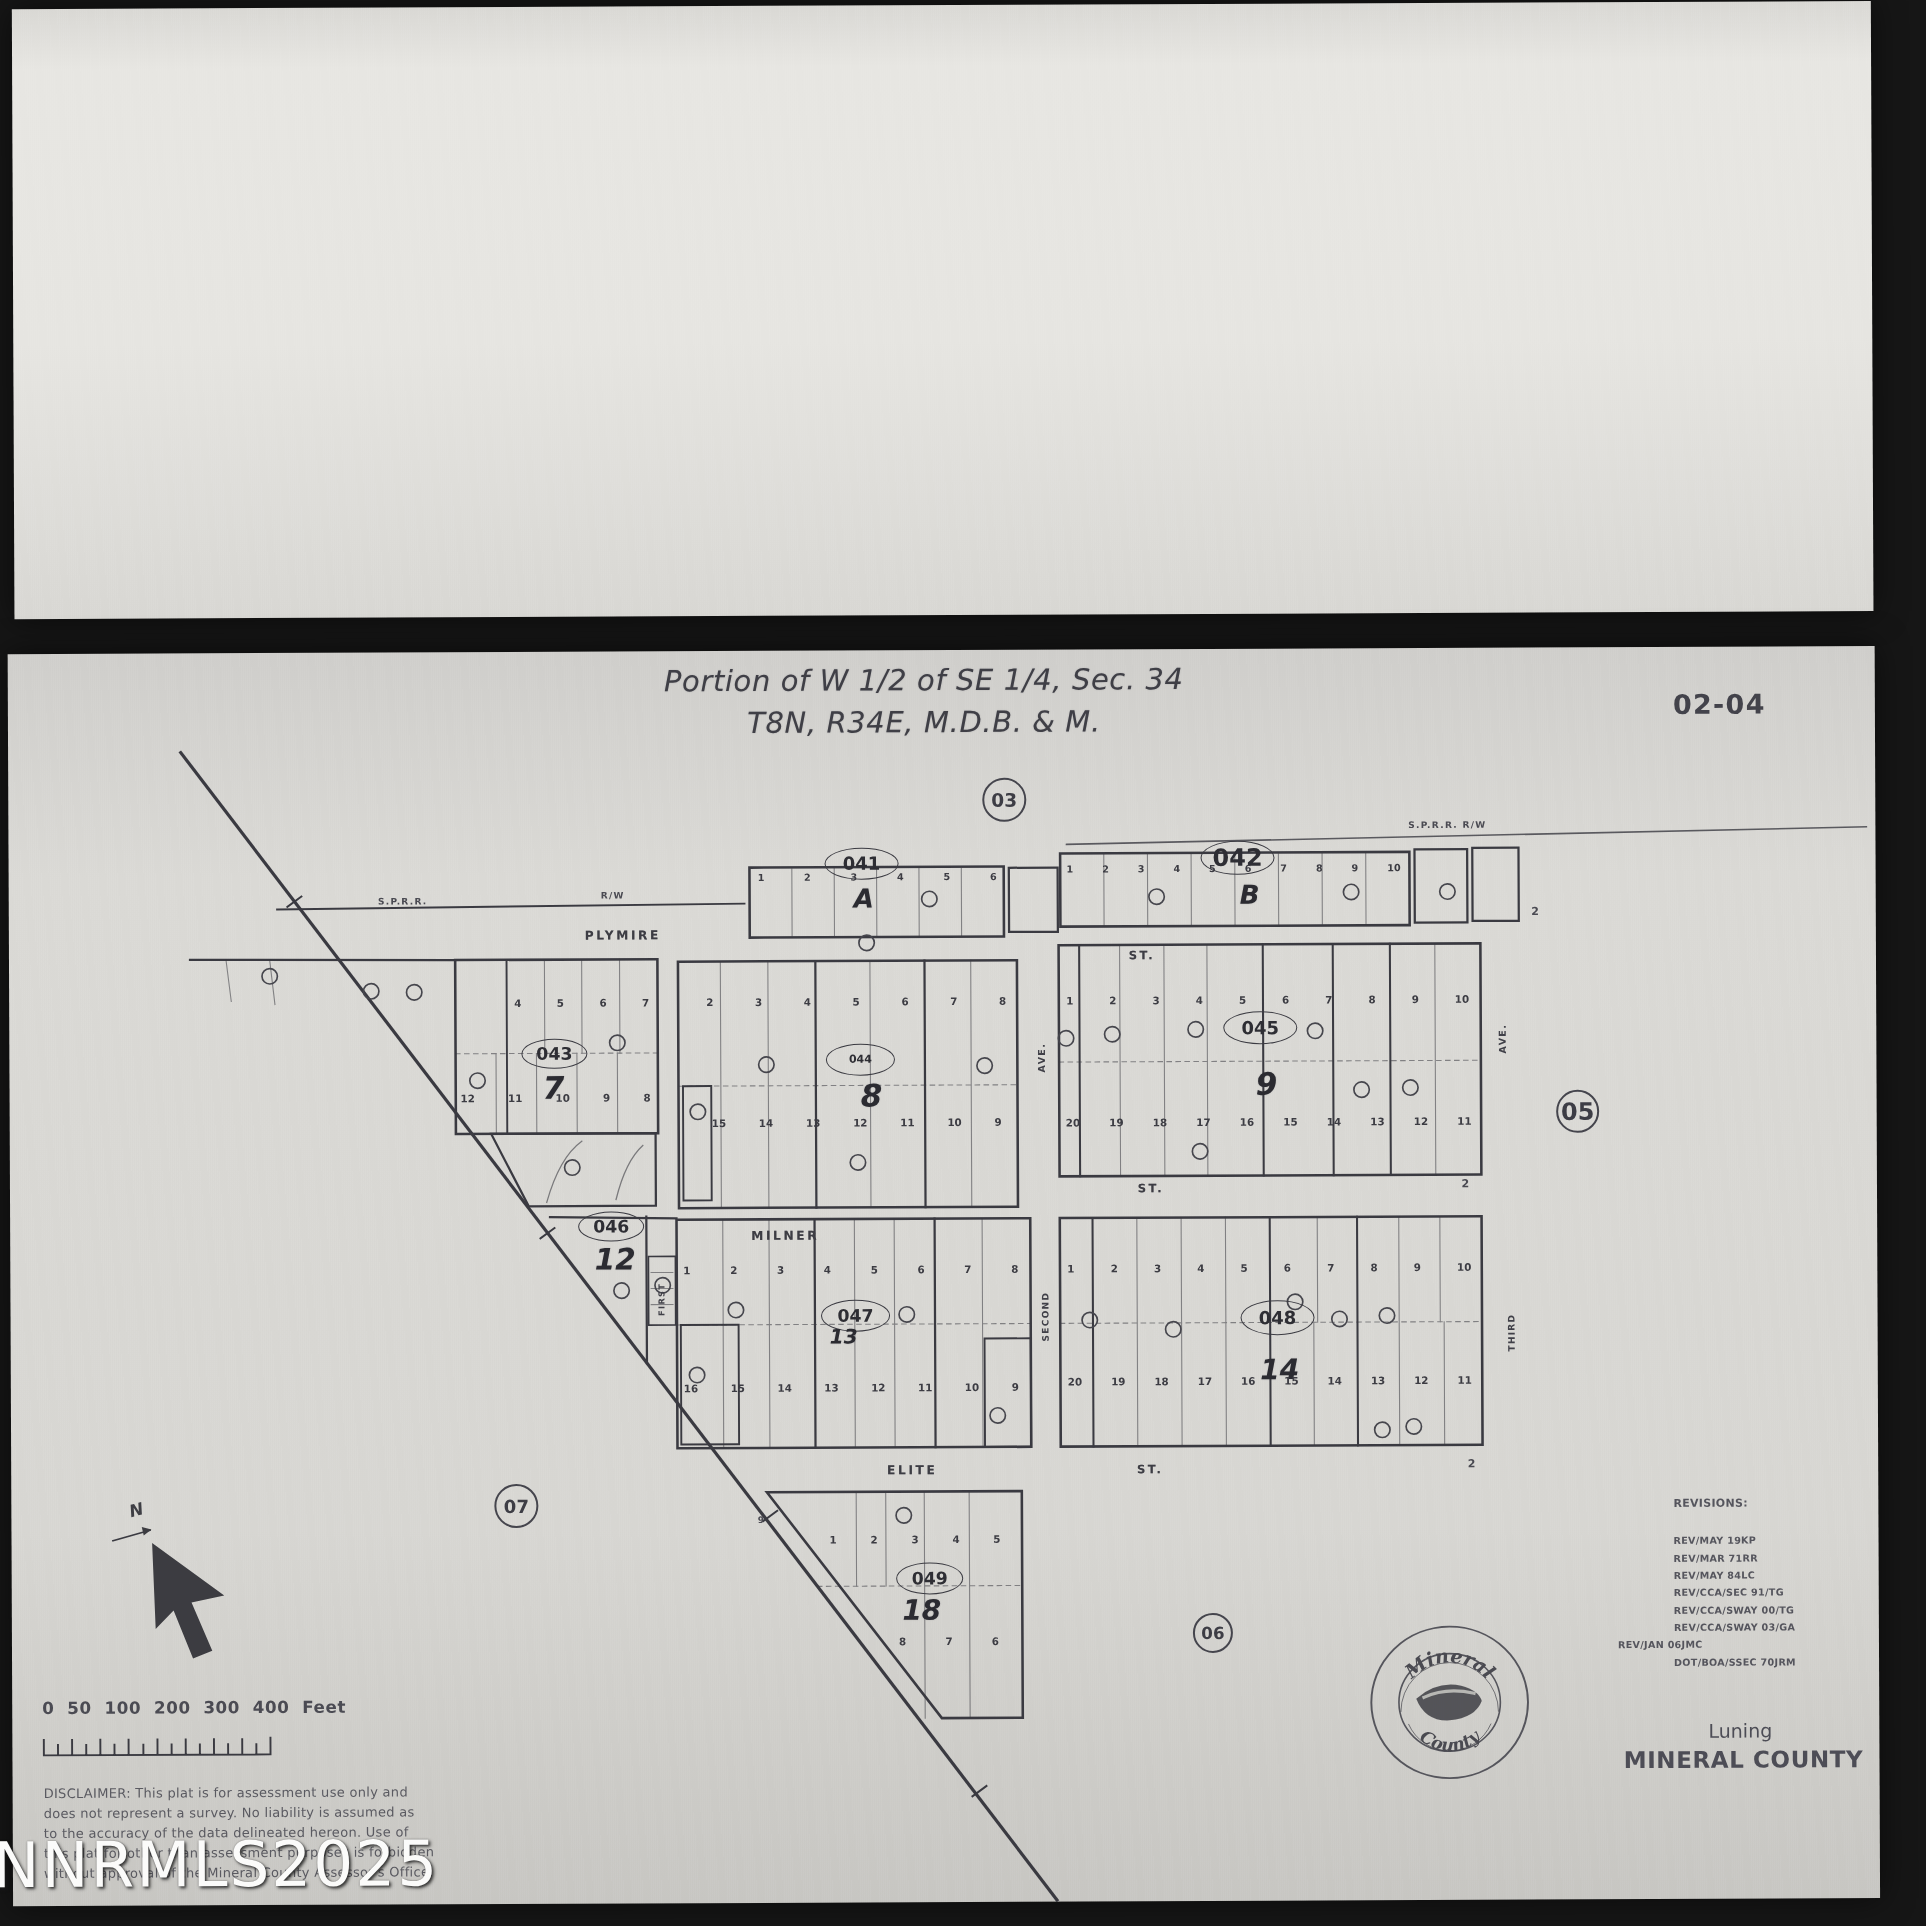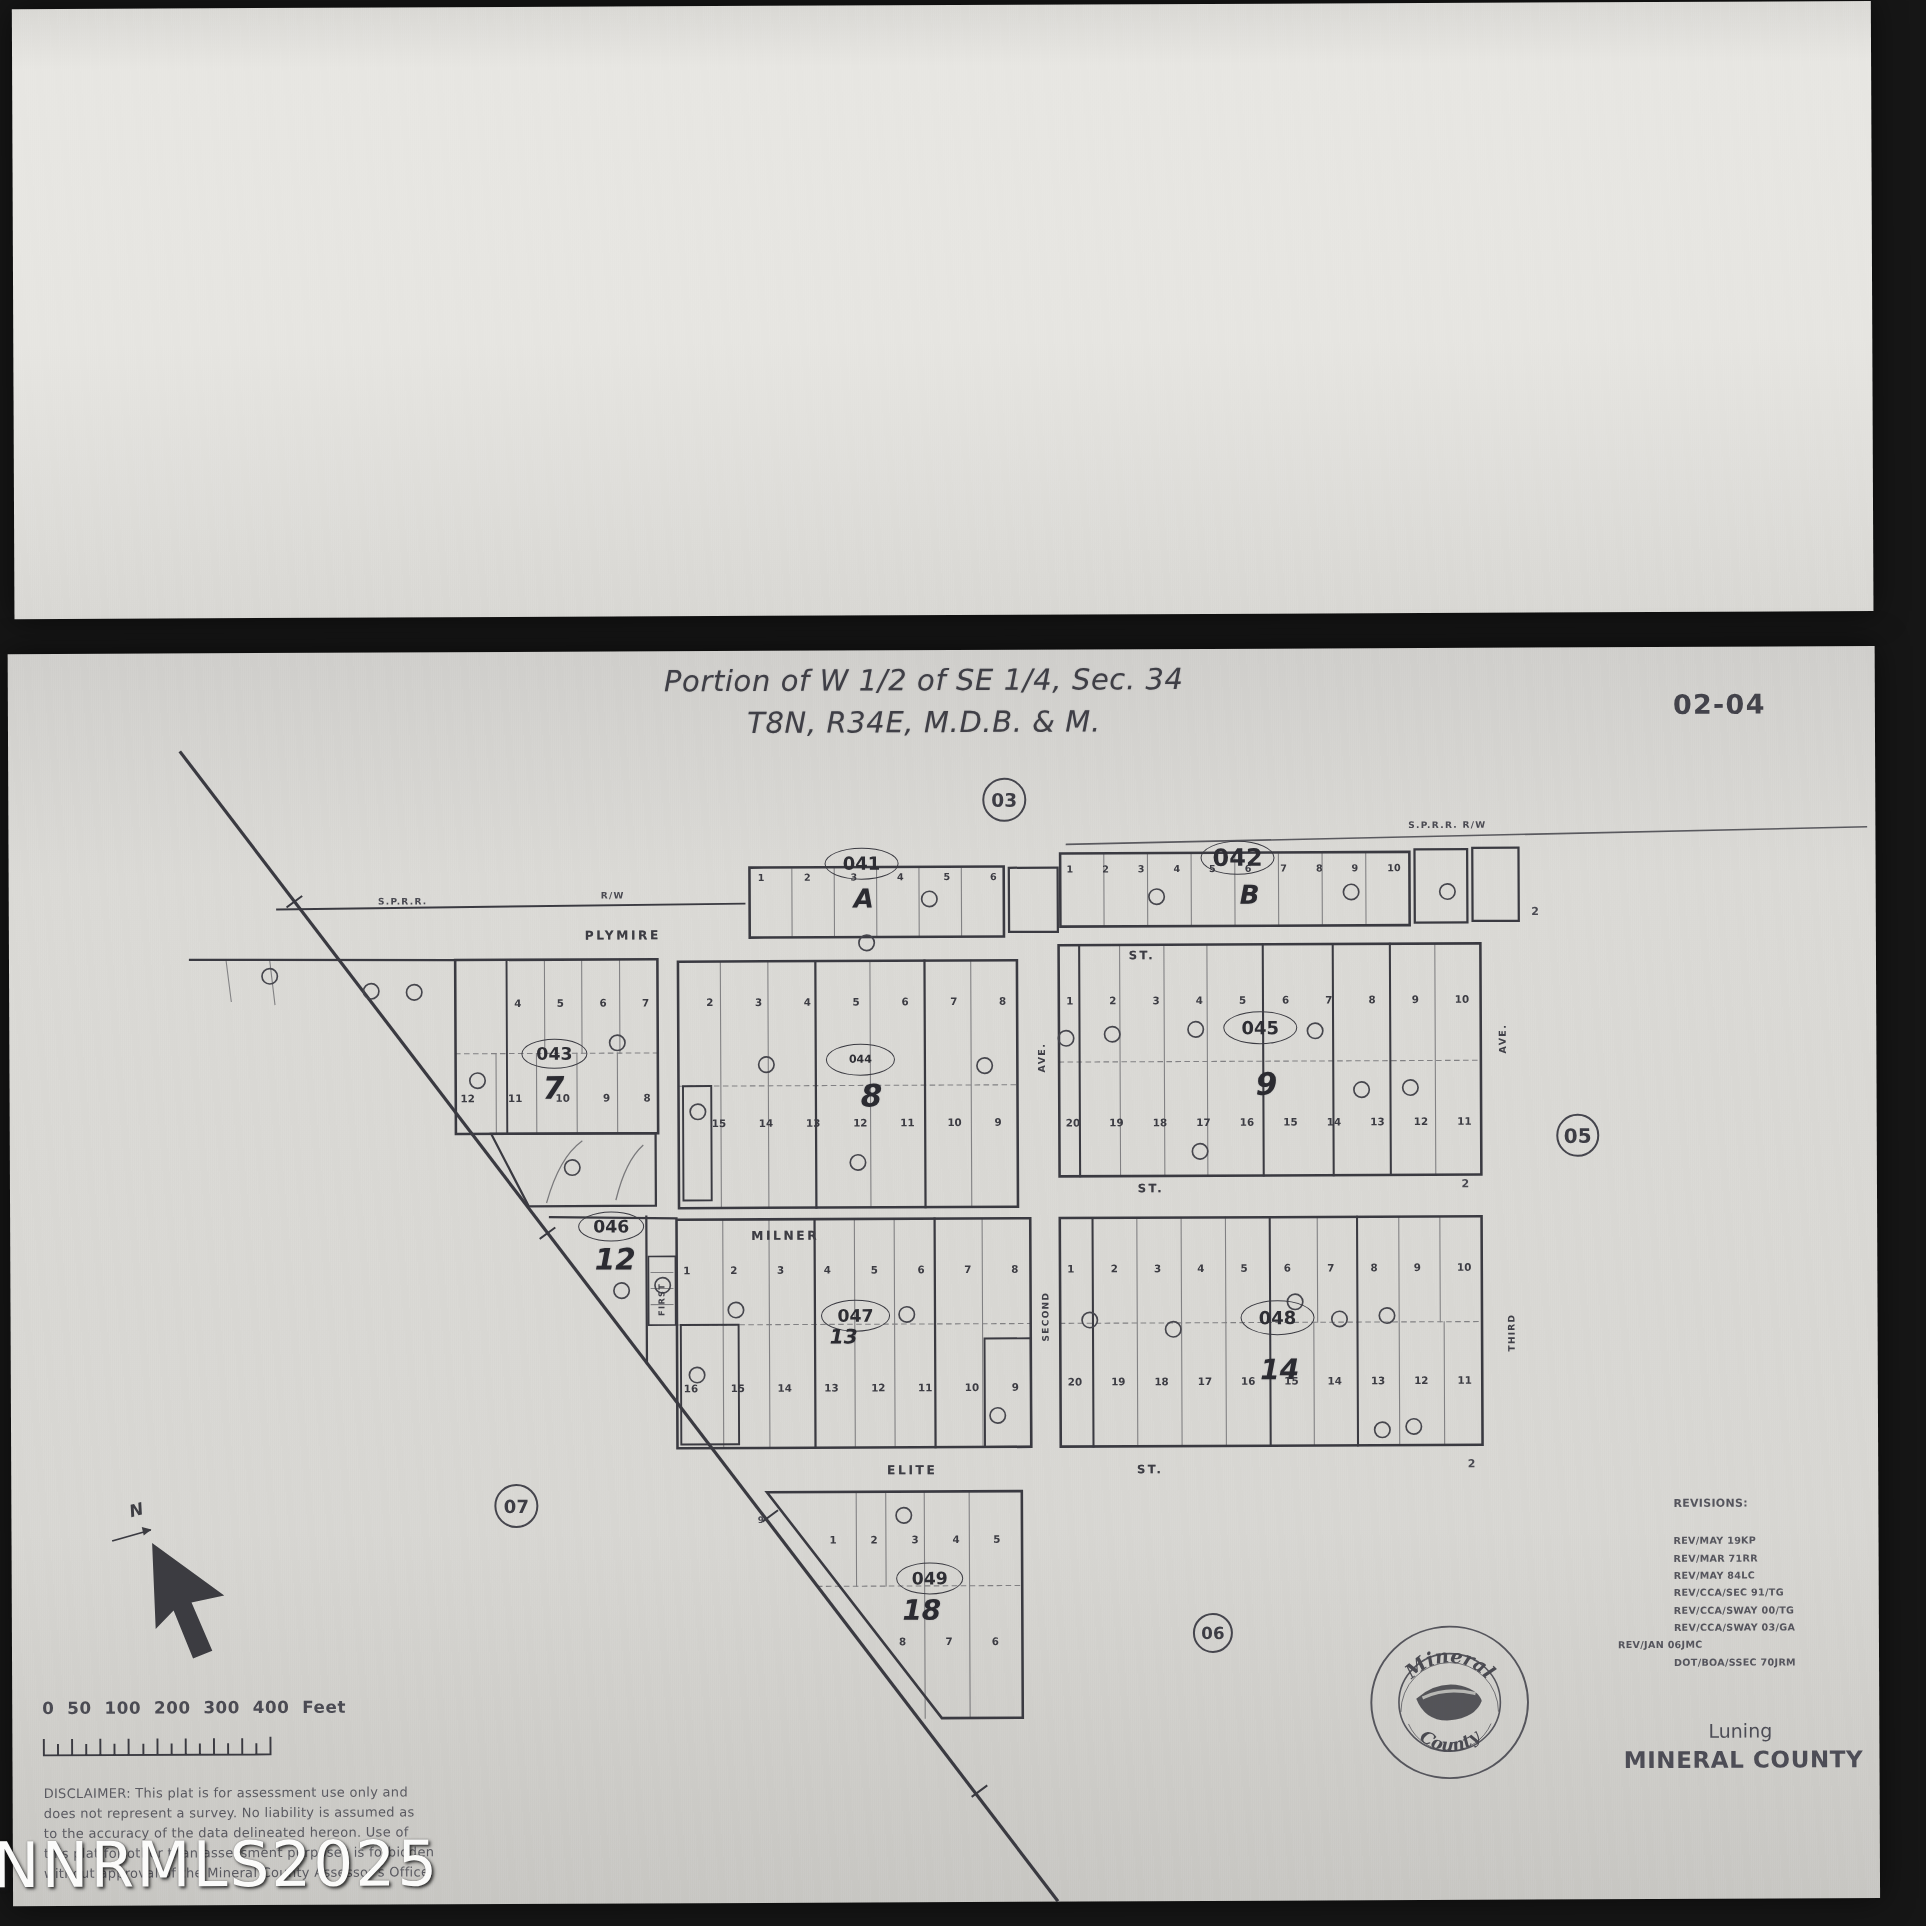--- a/index.html
+++ b/index.html
@@ -168,21 +168,21 @@
         </text>
       </g>
     </g>
   </svg>
 
   <div class="abs title" style="left:925px;top:663px;transform:translateX(-50%)">Portion of W 1/2 of SE 1/4, Sec. 34</div>
   <div class="abs title" style="left:925px;top:705px;transform:translateX(-50%)">T8N, R34E, M.D.B. &amp; M.</div>
   <div class="abs sheet" style="left:1674px;top:692px">02-04</div>
 
   <div class="abs jcircle ctr" style="left:1005px;top:800px;width:40px;height:40px;font-size:18.6px">03</div>
-  <div class="abs jcircle ctr" style="left:1577px;top:1138px;width:39px;height:39px;font-size:20px">05</div>
+  <div class="abs jcircle ctr" style="left:1577px;top:1114px;width:39px;height:39px;font-size:24px">05</div>
   <div class="abs jcircle ctr" style="left:1210px;top:1634px;width:36px;height:36px;font-size:16.7px">06</div>
   <div class="abs jcircle ctr" style="left:514px;top:1504px;width:40px;height:40px;font-size:18px">07</div>
 
   <div class="abs street ctr" style="left:587px;top:934px">PLYMIRE</div>
   <div class="abs street ctr" style="left:748px;top:1235px">MILNER</div>
   <div class="abs street ctr" style="left:874px;top:1470px">ELITE</div>
   <div class="abs street ctr" style="left:1106px;top:956px;font-size:11.6px">ST.</div>
   <div class="abs street ctr" style="left:1114px;top:1189px;font-size:11.6px">ST.</div>
   <div class="abs street ctr" style="left:1112px;top:1470px;font-size:11.6px">ST.</div>
   <div class="abs tiny ctr" style="left:403px;top:899px">S.P.R.R.</div>

